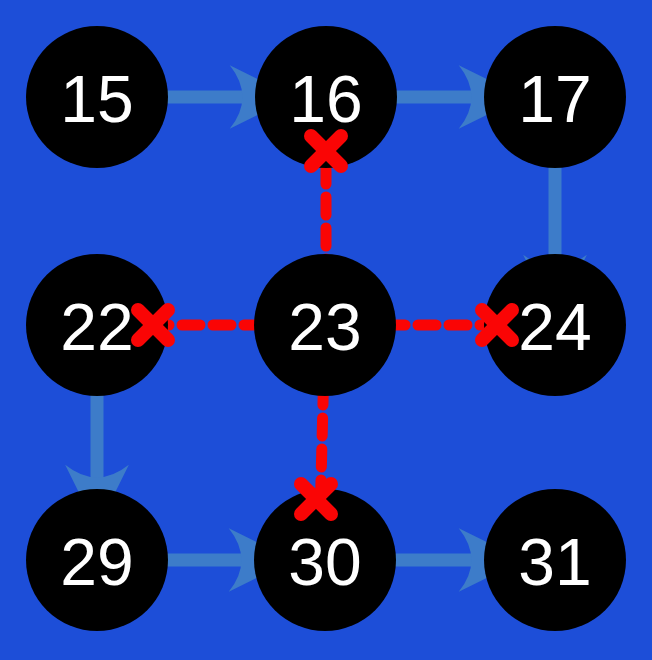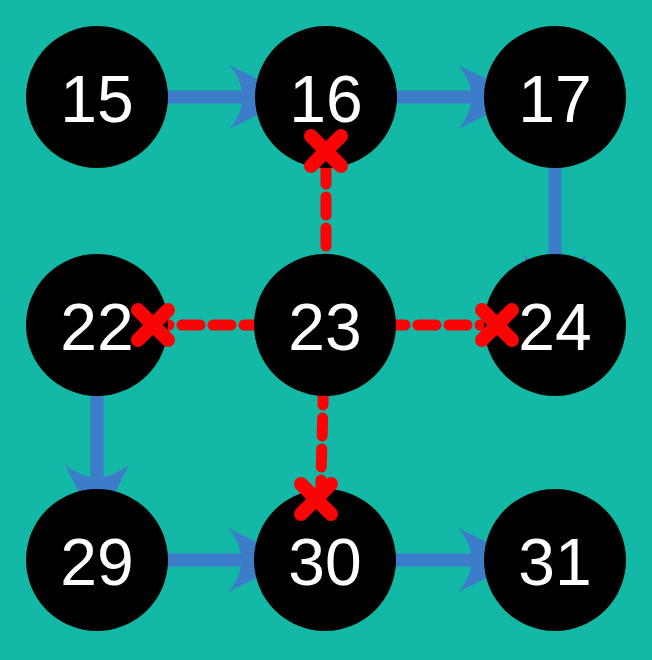--- a/index.html
+++ b/index.html
@@ -4,21 +4,21 @@
 <style>
   html, body {
     margin: 0;
     padding: 0;
     background: #ffffff;
   }
   #canvas-root {
     position: relative;
     width: 652px;
     height: 660px;
-    background: #14b8a6;
+    background: #1d4ed8;
     overflow: hidden;
     font-family: "Liberation Sans", sans-serif;
   }
   #graph-svg {
     position: absolute;
     left: 0;
     top: 0;
     width: 652px;
     height: 660px;
   }

